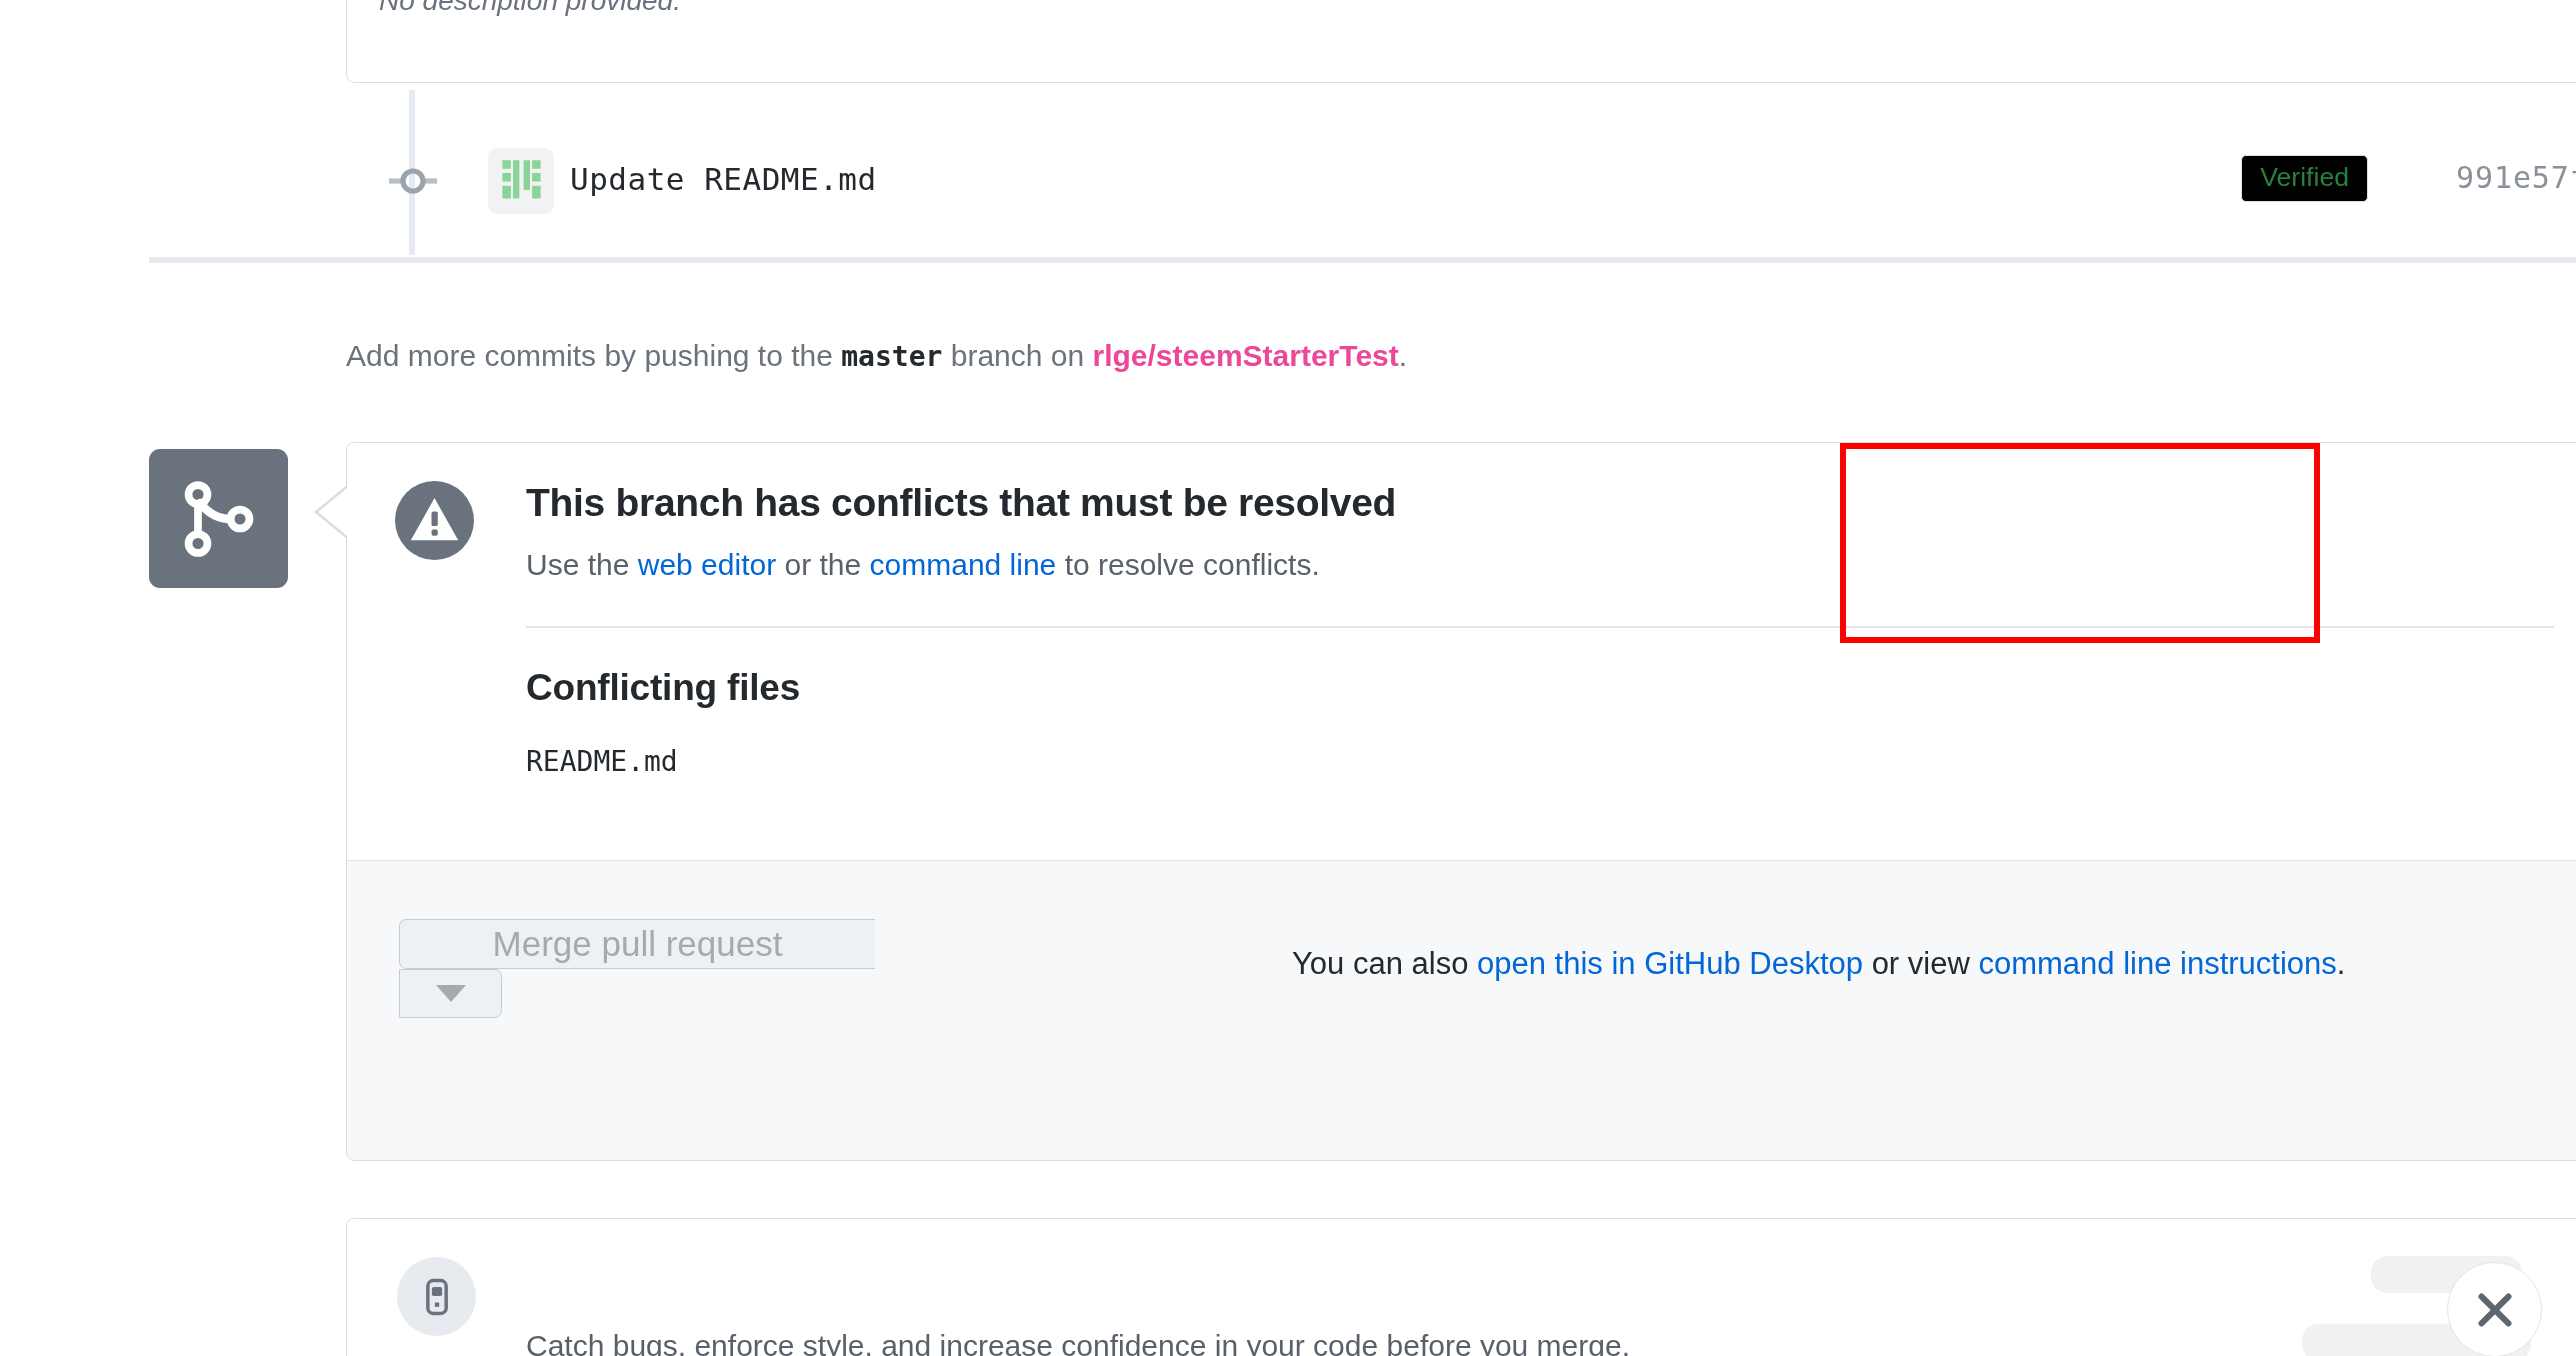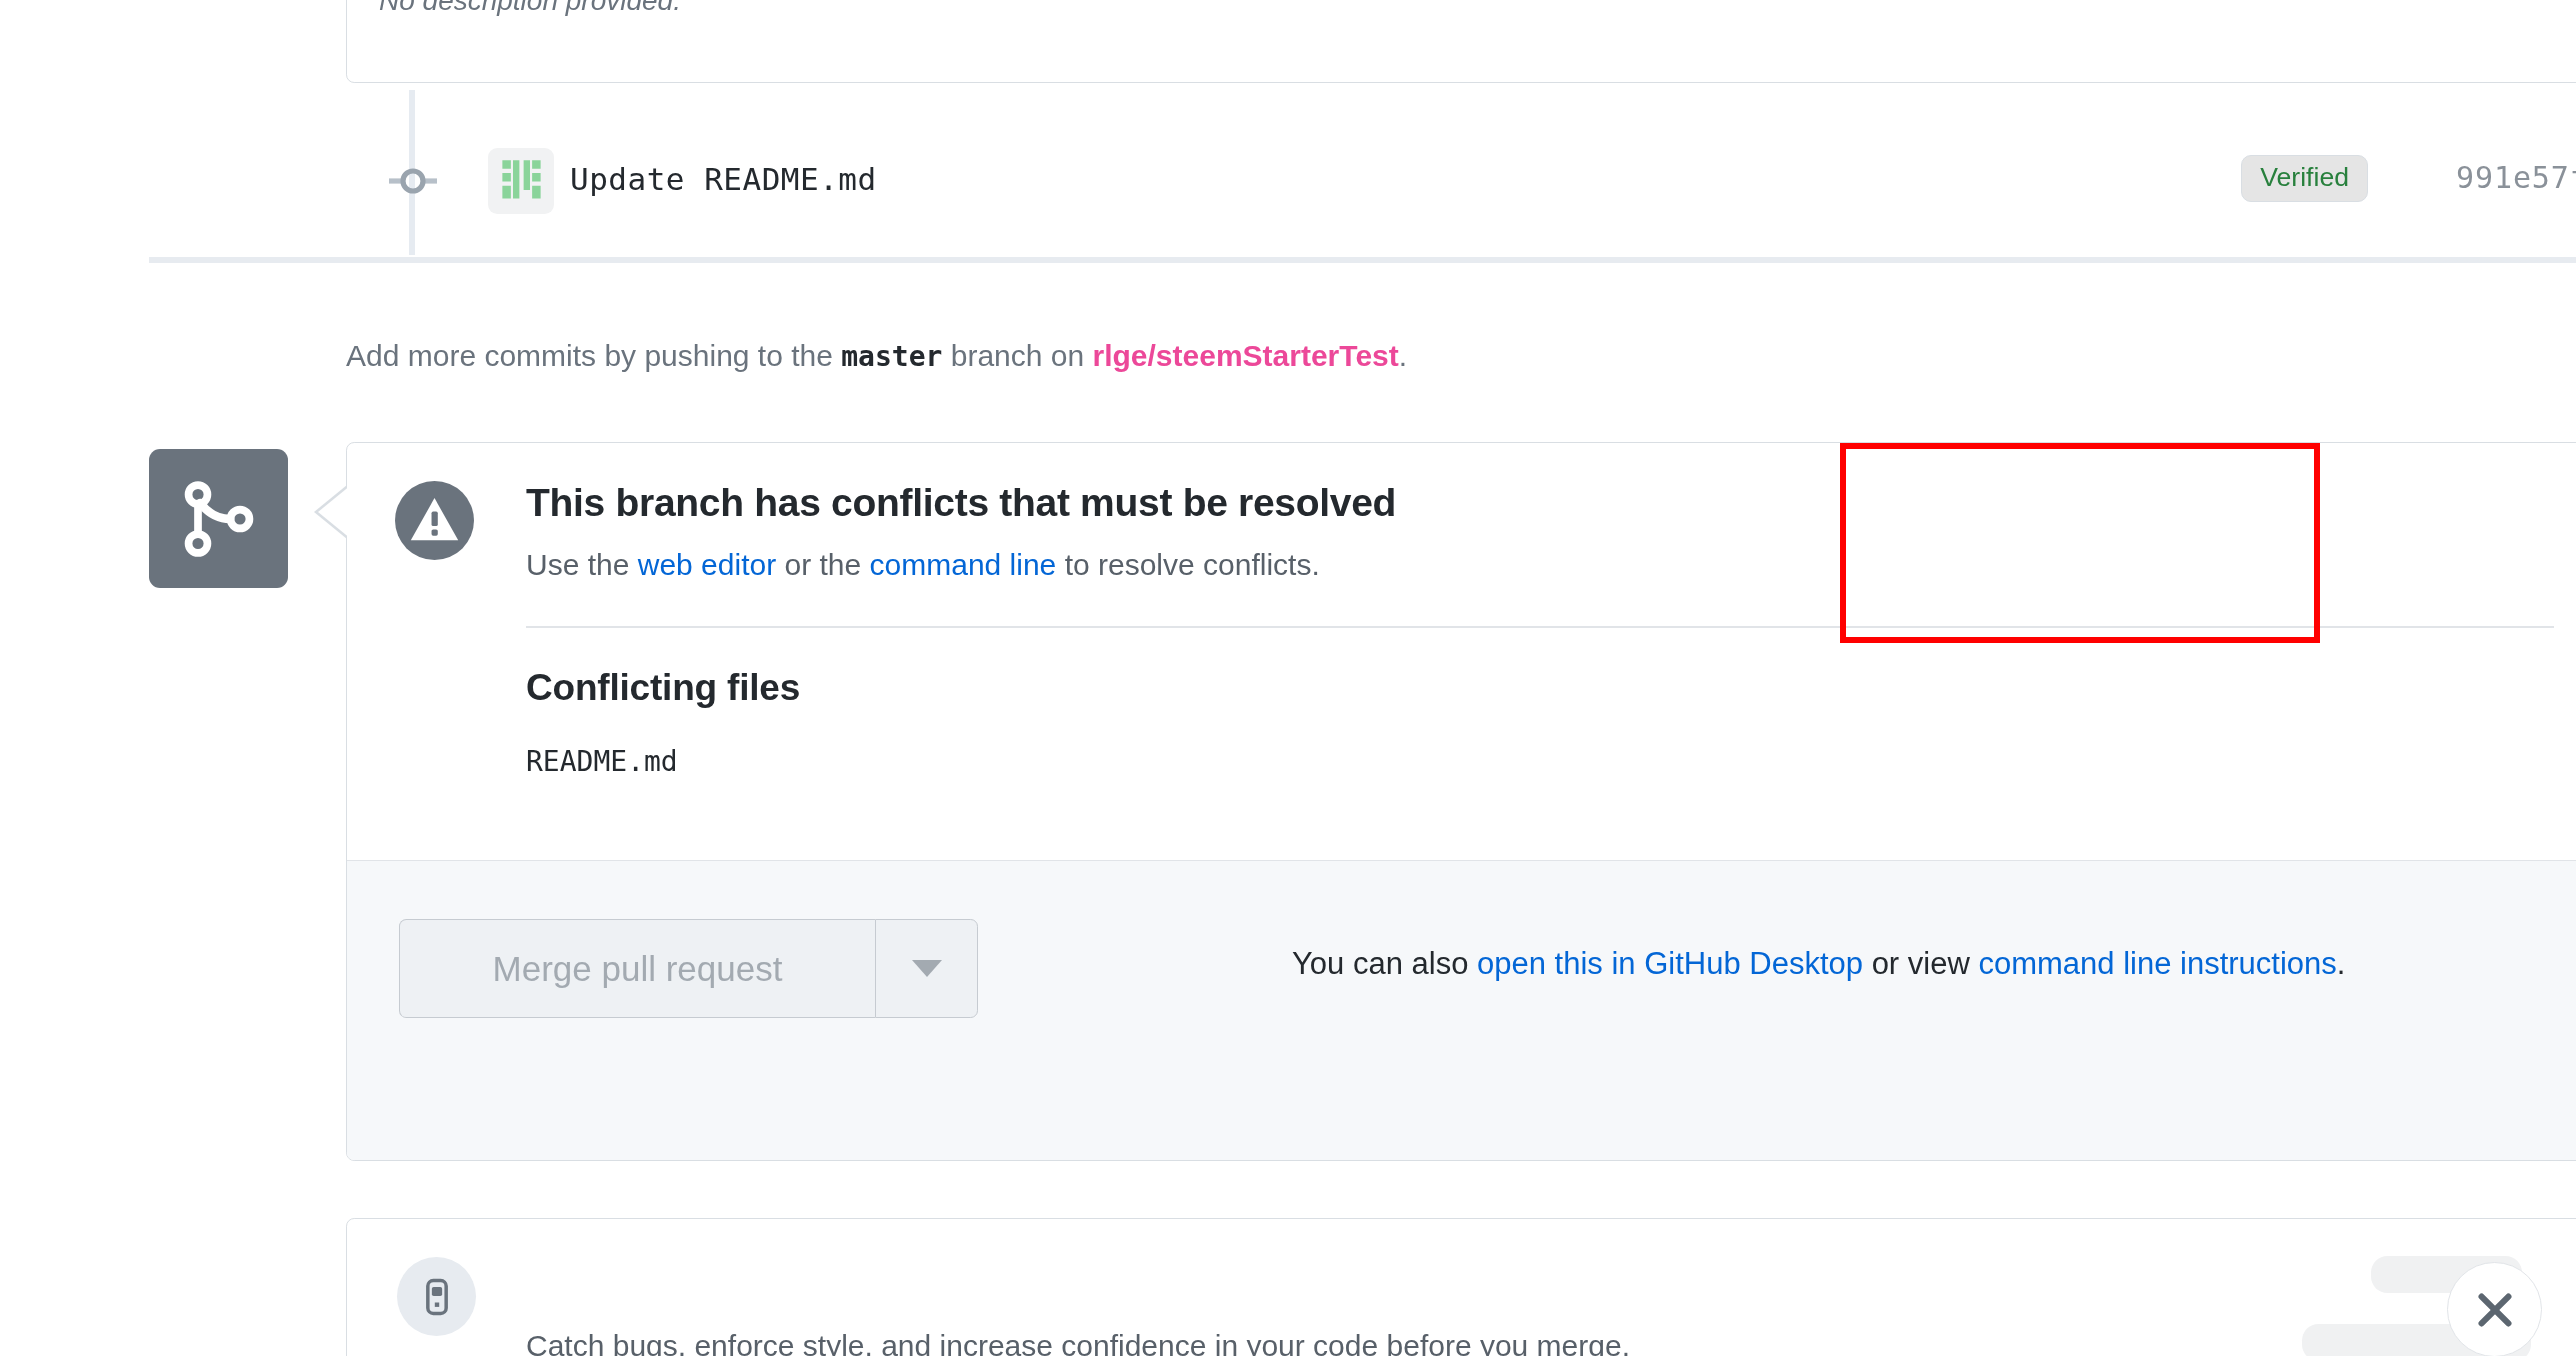--- a/index.html
+++ b/index.html
@@ -95,22 +95,22 @@
     color: #24292e;
     white-space: nowrap;
     letter-spacing: 0.5px;
   }
   .verified-badge {
     position: absolute;
     left: 2193px;
     top: 18.3px;
     padding: 8.2px 18.3px 10px 18.3px;
     border: 1.8px solid #d9dee3;
-    border-radius: 10px;
-    background: #e5e5e5;
+    border-radius: 5px;
+    background: #000000;
     color: #28803d;
     font-size: 26.6px;
     line-height: 1;
   }
   .commit-sha {
     position: absolute;
     left: 2408px;
     top: 23px;
     font-family: "DejaVu Sans Mono", monospace;
     font-size: 30px;
@@ -276,20 +276,21 @@
     height: 300px;
     background: #f6f8fa;
     border-top: 1.8px solid #e1e4e8;
   }
   .merge-btn-group {
     position: absolute;
     left: 52px;
     top: 58px;
     display: flex;
     height: 99px;
+    flex-direction: column;
   }
   .merge-btn {
     width: 476px;
     height: 99px;
     border: 1.8px solid #c6cbd1;
     border-right: none;
     border-radius: 7.3px 0 0 7.3px;
     background: #eef1f4;
     color: #a3aab1;
     font-size: 35px;

